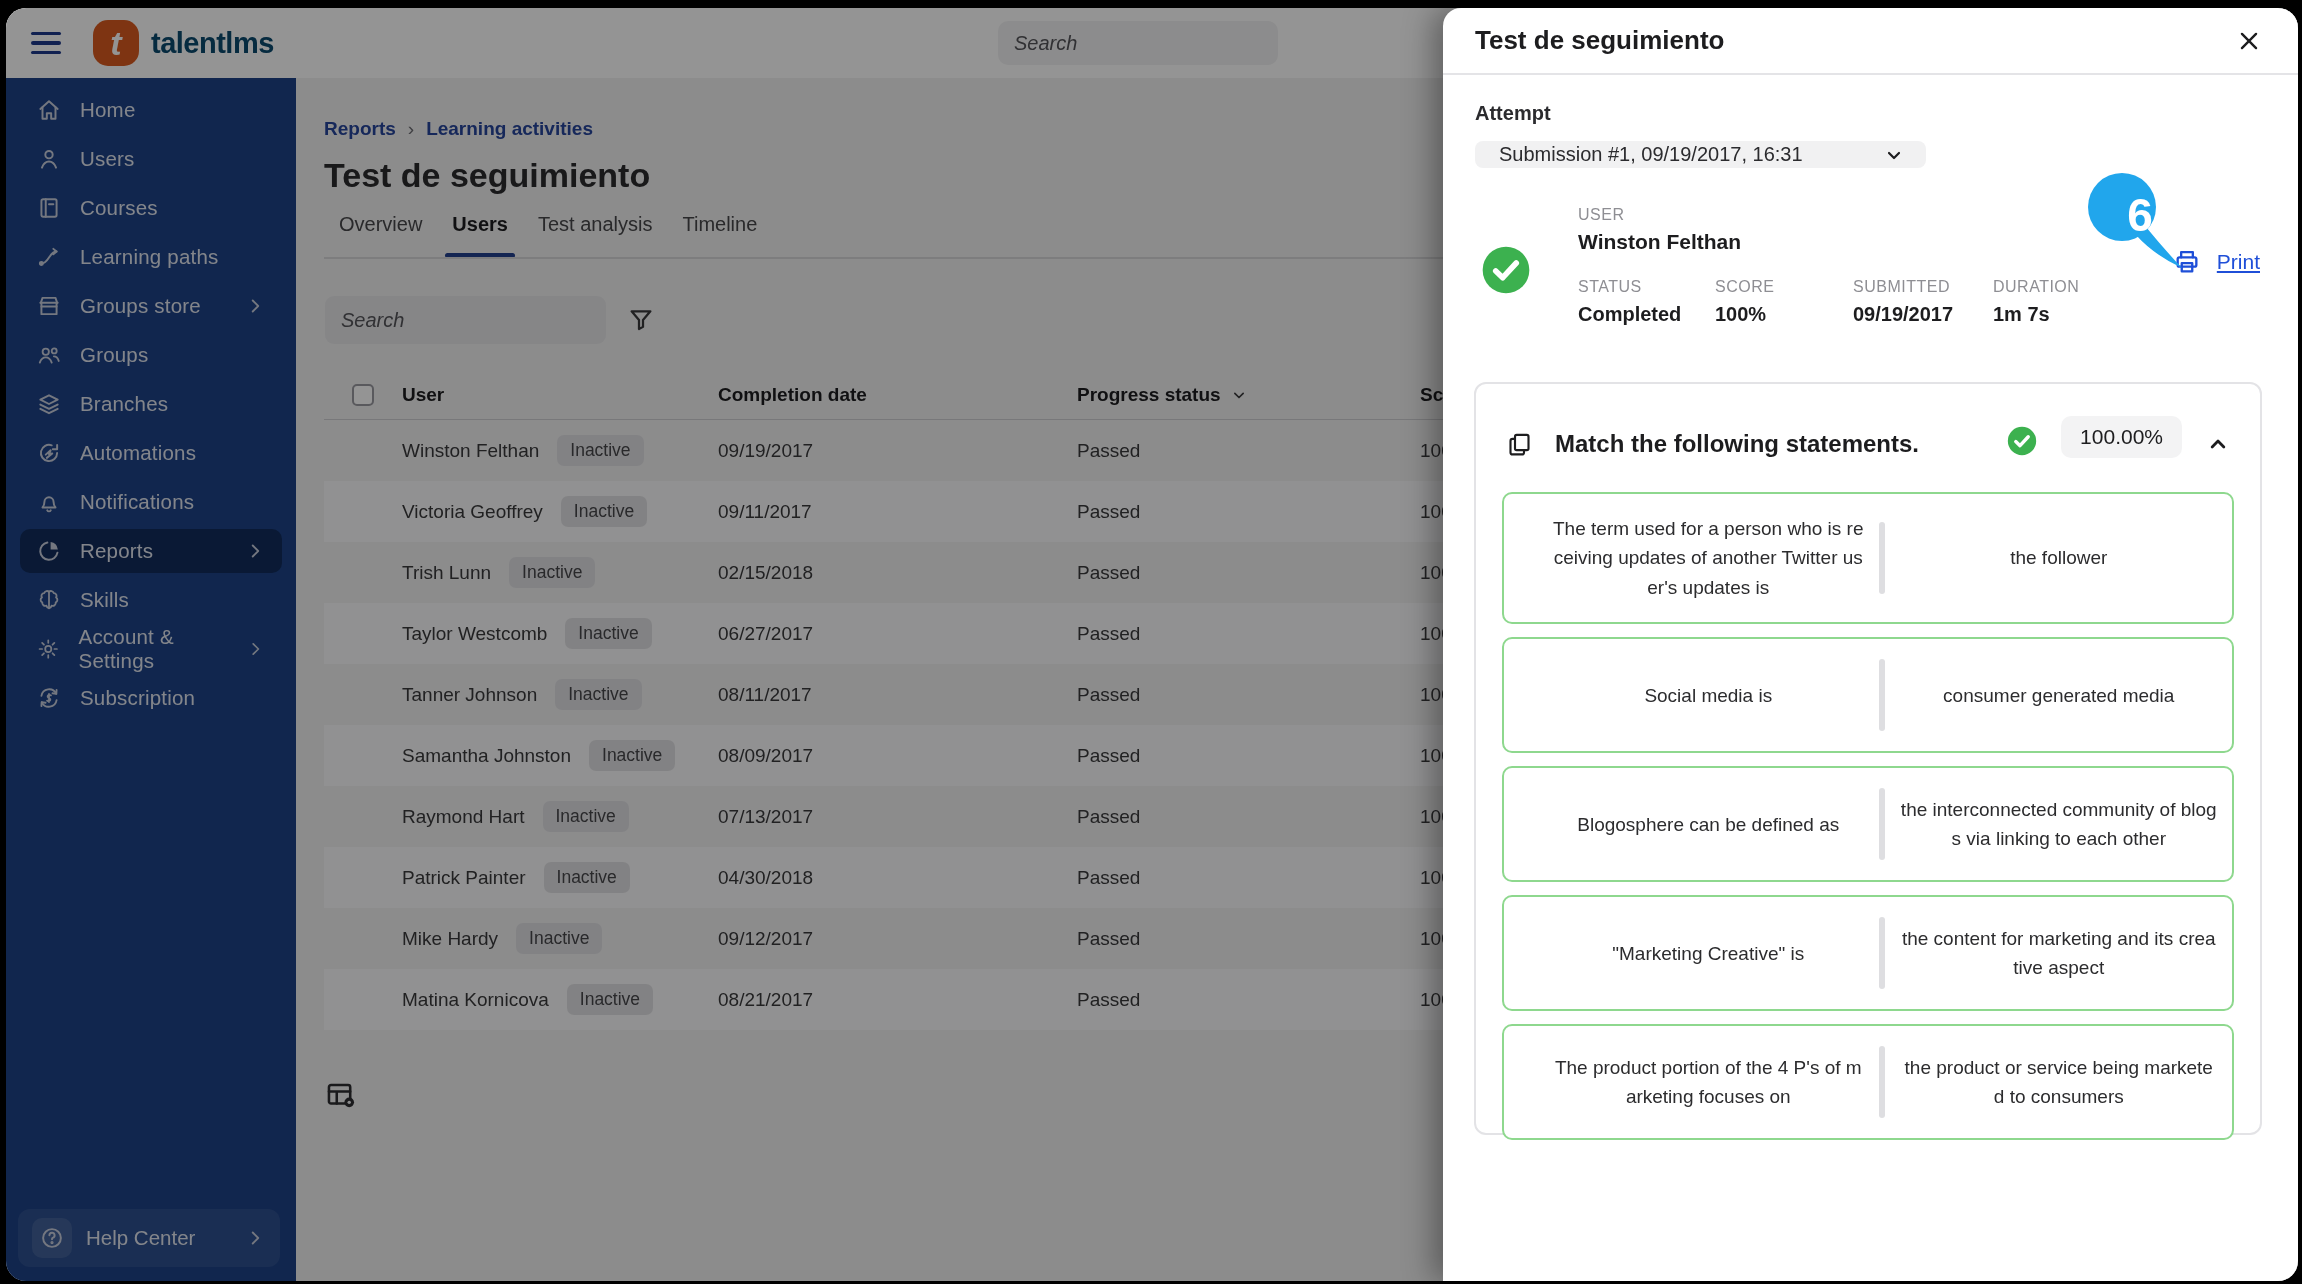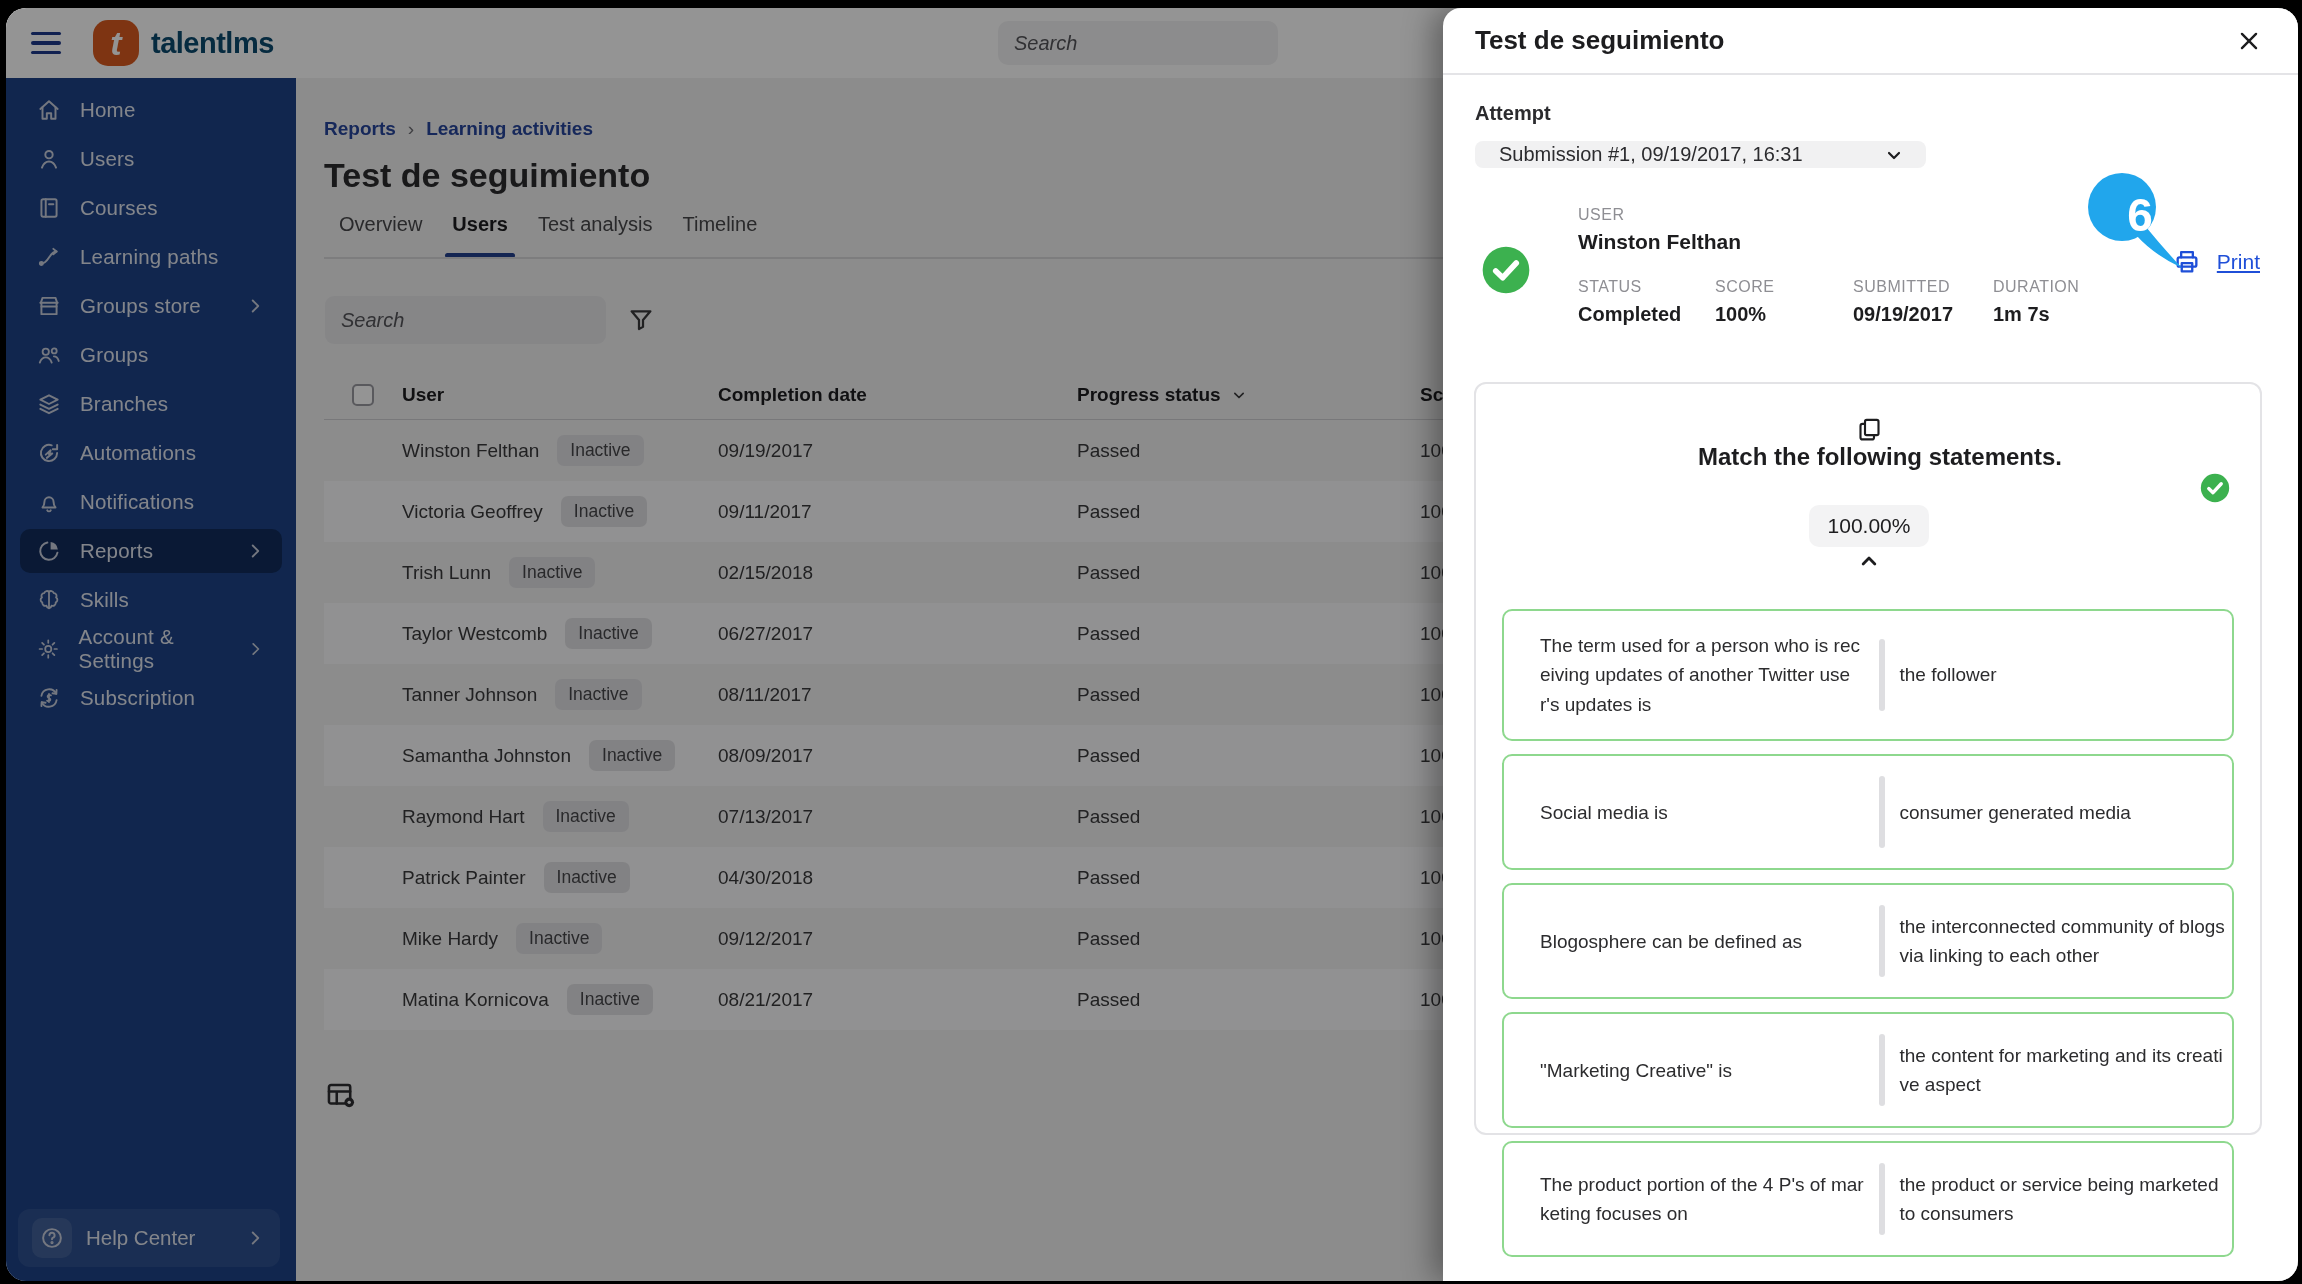--- a/index.html
+++ b/index.html
@@ -75,27 +75,27 @@
   .sum-name { font-size:21px; font-weight:bold; color:#1d1d1f; margin-top:6px; }
   .stats { display:flex; margin-top:24px; }
   .stat { }
   .stat .sv { font-size:20px; font-weight:bold; color:#1d1d1f; margin-top:7px; }
   .stat:nth-child(1){ width:137px; } .stat:nth-child(2){ width:138px; } .stat:nth-child(3){ width:140px; } .stat:nth-child(4){ width:140px; }
   .printbtn { position:absolute; right:6px; top:42px; display:flex; align-items:center; gap:16px; color:#1F4FD8; font-size:21px; cursor:pointer;text-decoration:underline; }
   .balloon { position:absolute; left:608px; top:-35px; width:120px; height:120px; pointer-events:none; }
   .balloon-num { position:absolute; left:626px; top:-18px; width:72px; text-align:center; color:#fff; font-size:46px; font-weight:bold; pointer-events:none; }
 
   .qcard { position:absolute; left:31px; top:374px; width:788px; height:753px; background:#fff; border:2px solid #E3E3E6; border-radius:12px; }
-  .qhead { display:flex; align-items:center; padding:32px 28px 26px 30px;flex-direction:column; }
+  .qhead { display:flex; align-items:flex-end; padding:32px 28px 26px 30px; }
   .qtitle { font-size:24px; font-weight:bold; color:#1d1d1f; margin-left:22px; }
   .qscore-chip { background:#F3F3F4; border-radius:10px; padding:9px 19px; font-size:21px; color:#1d1d1f; margin:0 22px; }
   .qchev { color:#1d1d1f; cursor:pointer; display:flex; }
   .qhead .qcheck { margin-left:auto; display:flex; }
   .pairs { padding:8px 26px 0 26px; display:flex; flex-direction:column; gap:13px; }
-  .pair { border:2px solid #8ED88E; border-radius:10px; min-height:106px; display:flex; align-items:center; padding:20px 4px; background:#fff; }
+  .pair { border:2px solid #8ED88E; border-radius:10px; min-height:106px; display:flex; align-items:center; padding:20px 14px; background:#fff;text-align:center; }
   .pair .ltext { margin-left:32px; width:328px; font-size:19px; line-height:1.55; color:#2C2C2E; word-break:break-all; }
   .pair .vdiv { width:6px; height:72px; background:#DEDEE1; border-radius:3px; margin-left:12px; flex:0 0 auto; align-self:center; }
   .pair .rtext { margin-left:15px; width:330px; font-size:19px; line-height:1.55; color:#2C2C2E; word-break:break-all; }
 
   svg { display:block; }
 </style>
 </head>
 <body>
 
 <div class="window">

